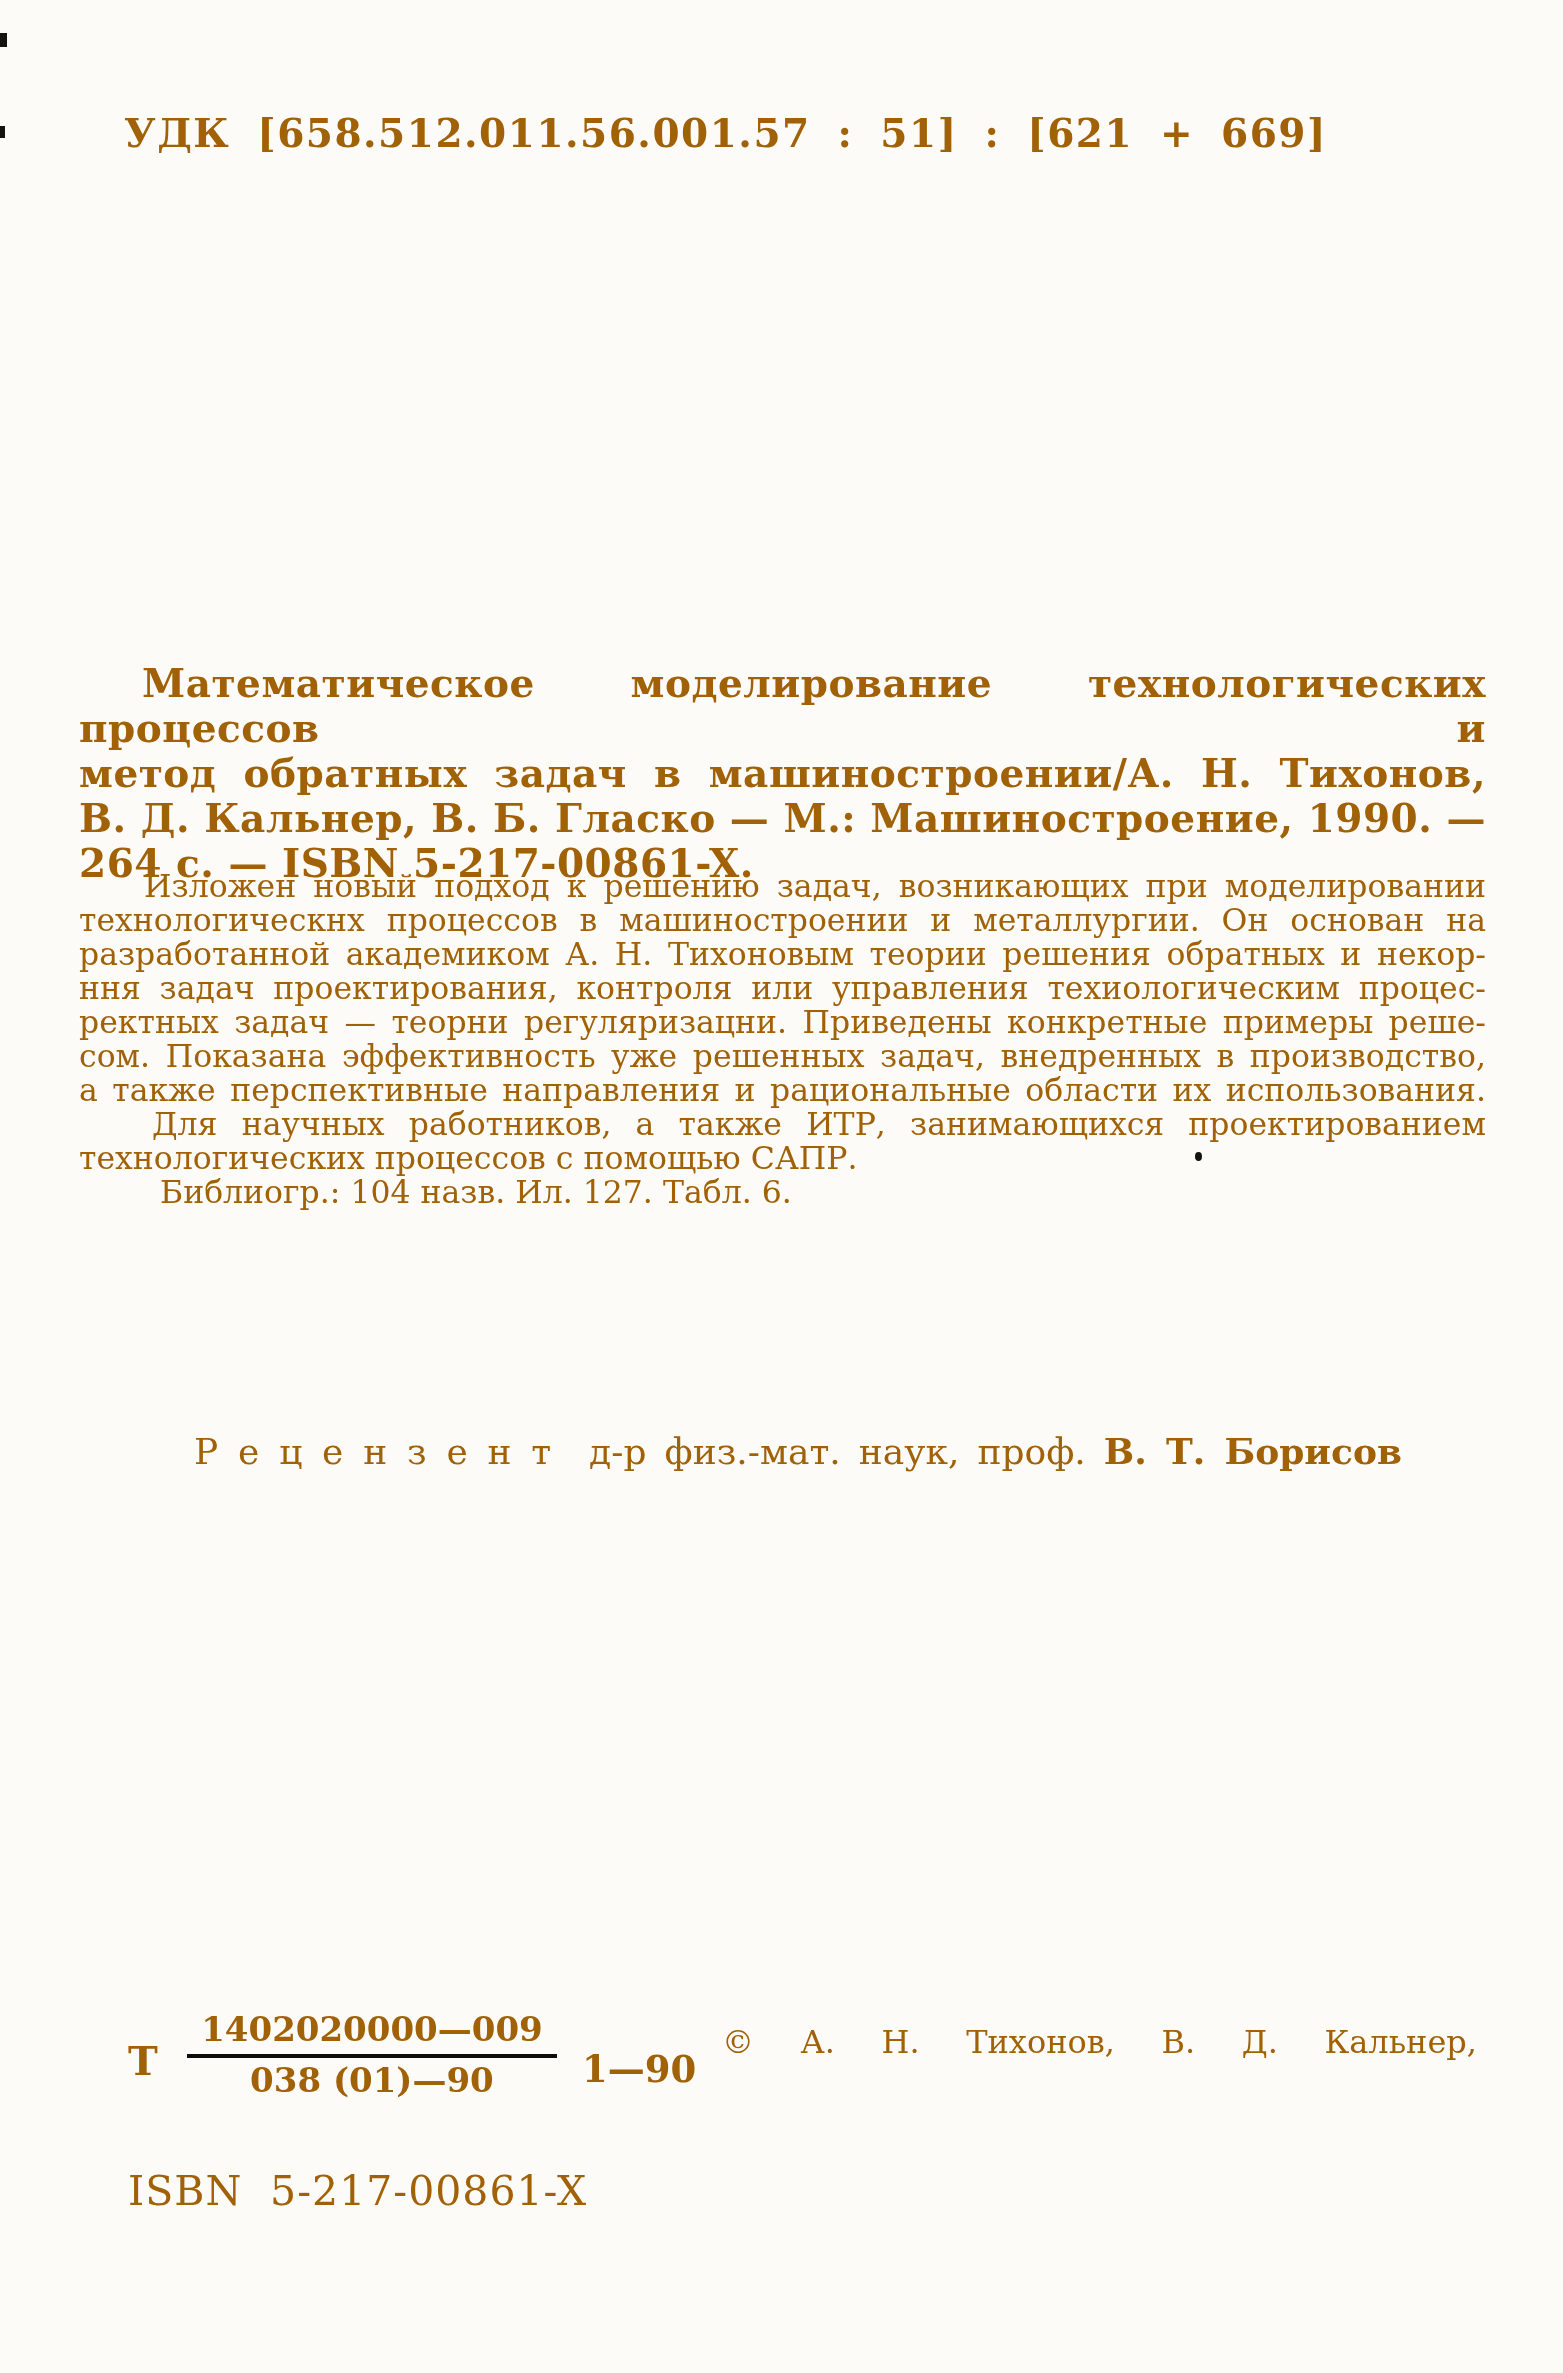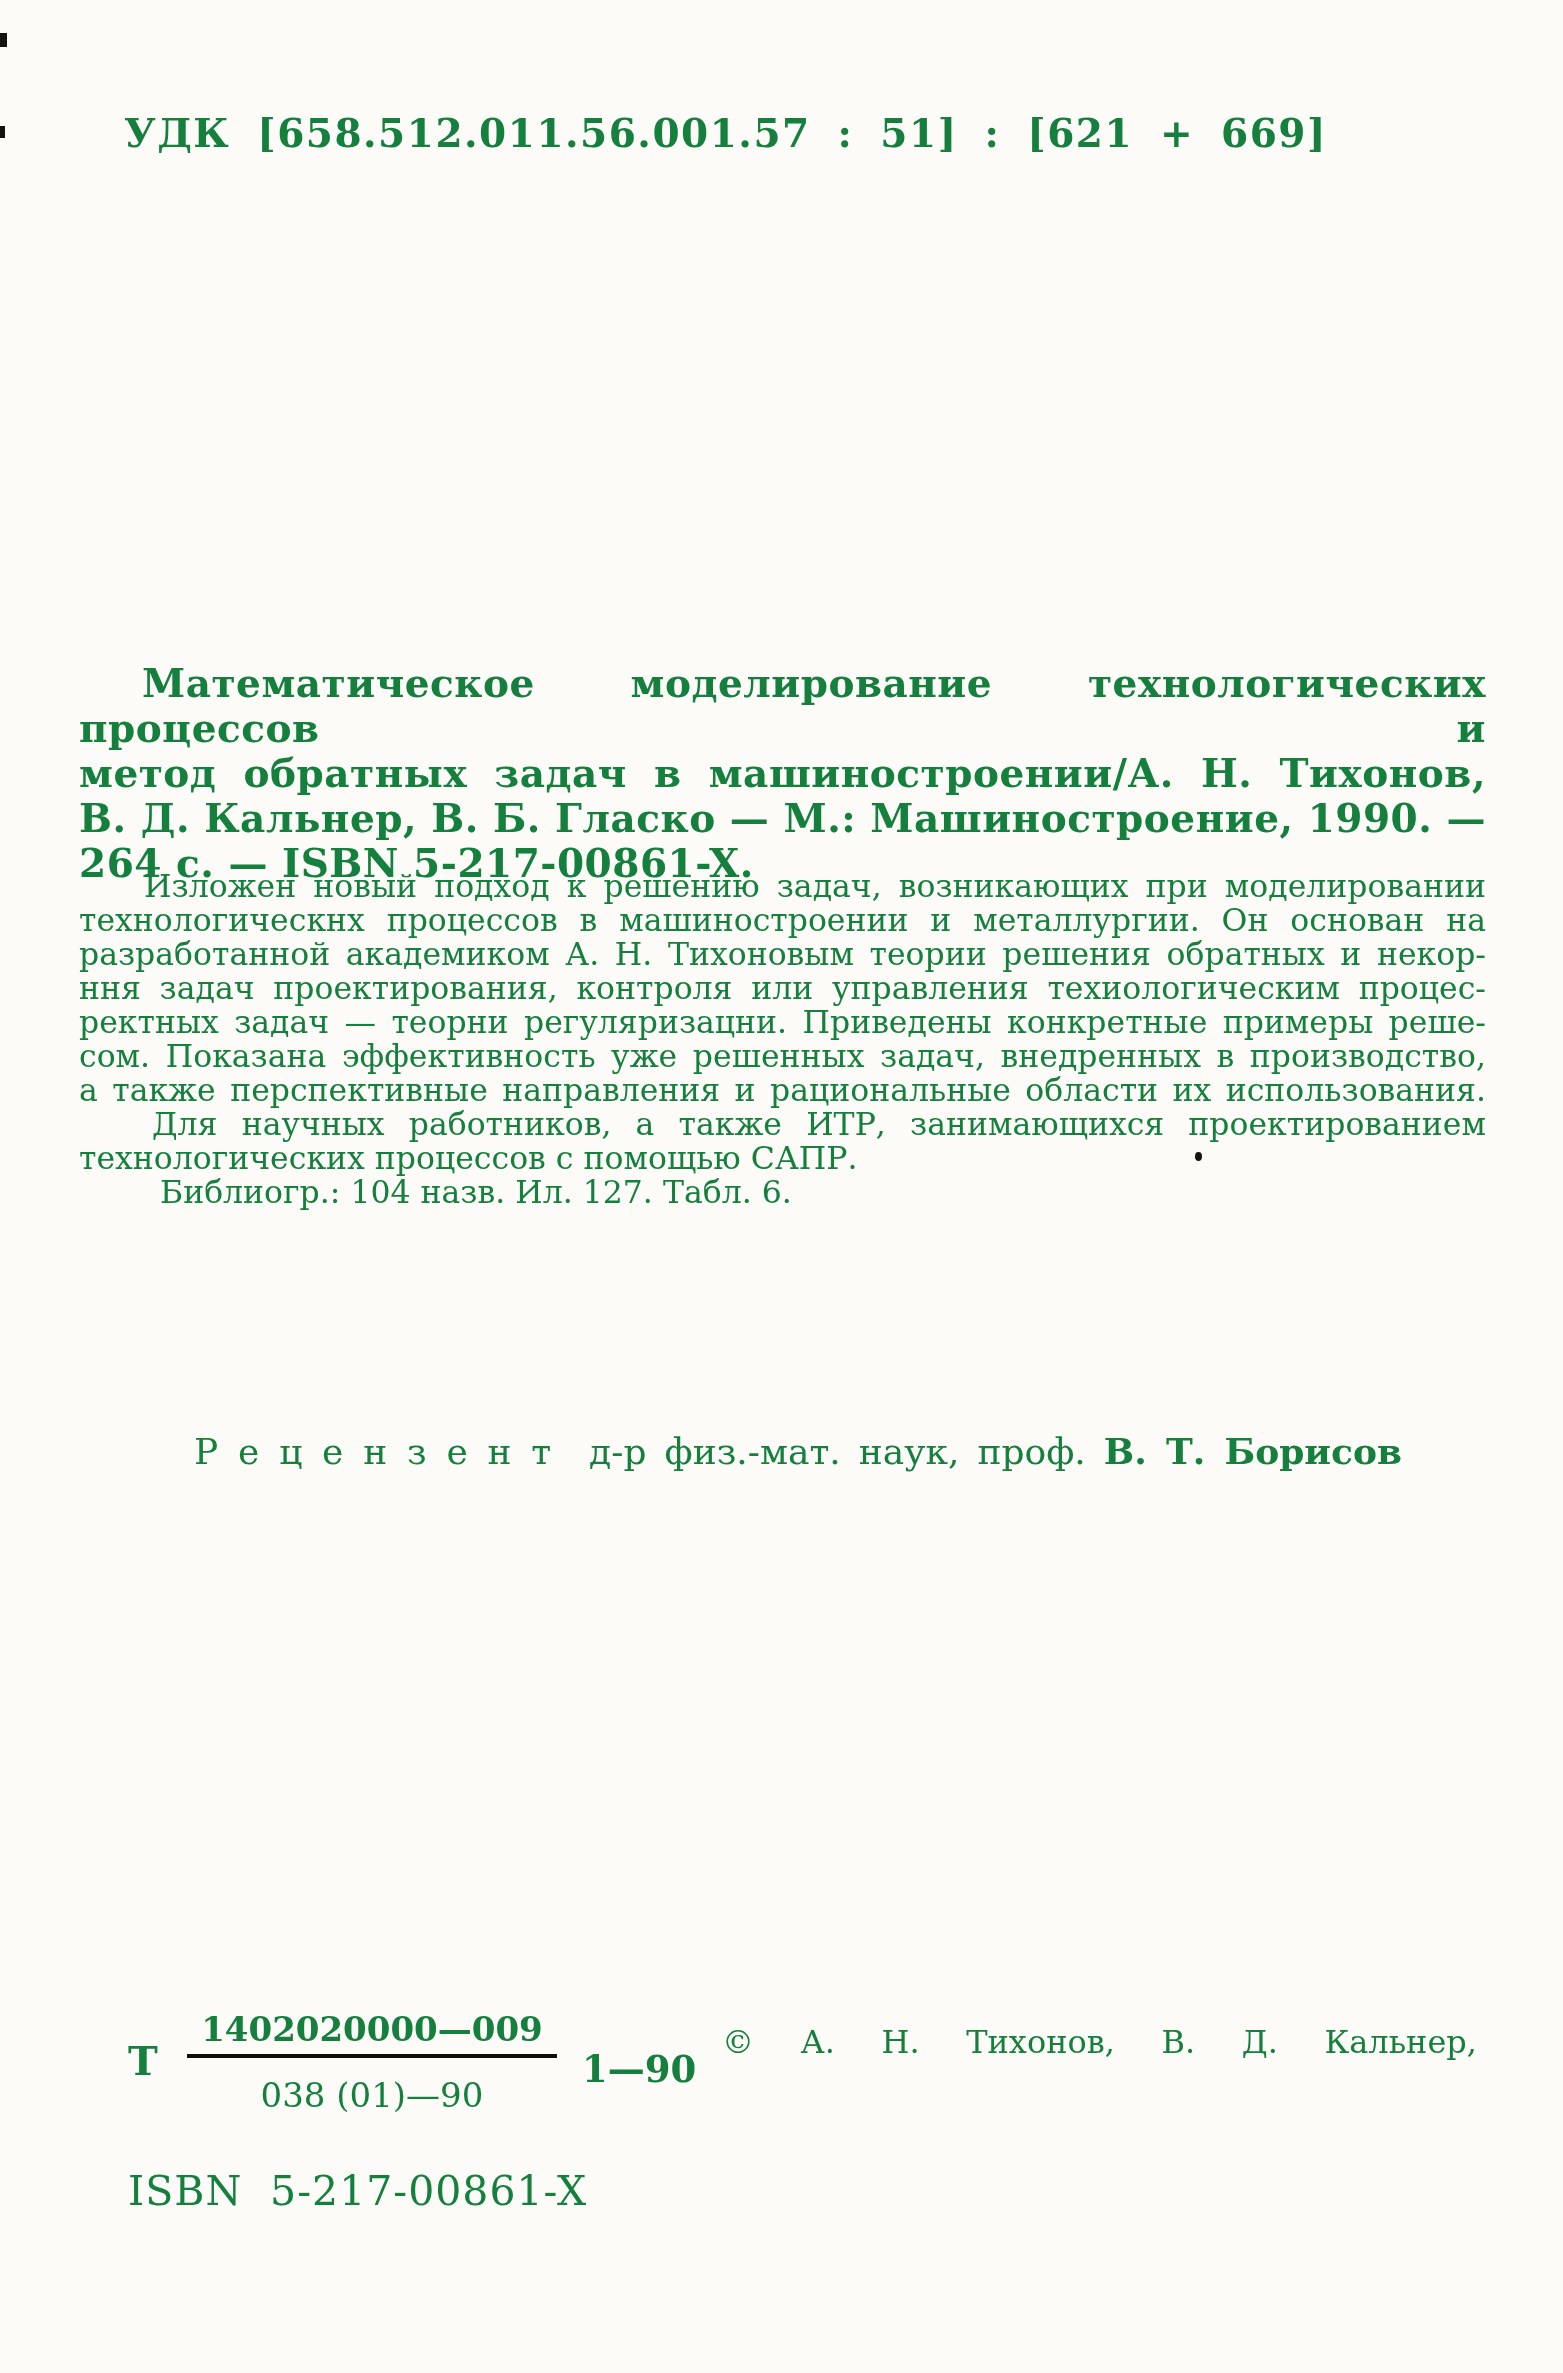--- a/index.html
+++ b/index.html
@@ -3,21 +3,21 @@
 <meta charset="utf-8">
 <title>Book imprint page</title>
 <style>
   html, body { margin: 0; padding: 0; background: #9a9a9a; }
   .page {
     position: relative;
     width: 1563px;
     height: 2373px;
     margin: 0 auto;
     background: #fcfbf8;
-    color: #15803d;
+    color: #a16207;
     font-family: "DejaVu Serif", "Liberation Serif", serif;
     overflow: hidden;
   }
   .abs { position: absolute; }
 
   
   .udc {
     left: 124px; top: 110px;
     font-size: 39px; font-weight: 700;
     letter-spacing: 1.5px; word-spacing: 11.8px;
@@ -60,21 +60,21 @@
     left: 128px; top: 2008px;
     display: flex; align-items: flex-start;
   }
   .cat-letter { font-size: 40px; font-weight: 700; margin-top: 32.5px; line-height: 1; }
   .frac { margin-left: 29.6px; display: inline-block; text-align: center; }
   .frac .num {
     font-size: 34px; font-weight: 700; line-height: 1.1;
     padding: 3px 13.8px 5.9px; border-bottom: 4.9px solid #0e0d0b;
     white-space: nowrap;
   }
-  .frac .den { font-size: 34px; font-weight: 400; line-height: 1.1; padding-top: 19px; white-space: nowrap; }
+  .frac .den { font-size: 34px; font-weight: 700; line-height: 1.1; padding-top: 4px; white-space: nowrap; }
   .cat-suffix { font-size: 37px; font-weight: 700; margin: 43px 0 0 25.6px; line-height: 1; }
 
   
   .copyright {
     left: 722px; top: 2019px; width: 755px;
     font-size: 32px; line-height: 46px;
   }
   .copyright .l1 { text-align: justify; text-align-last: justify; }
   .copyright .l2 { padding-left: 69px; }
 

